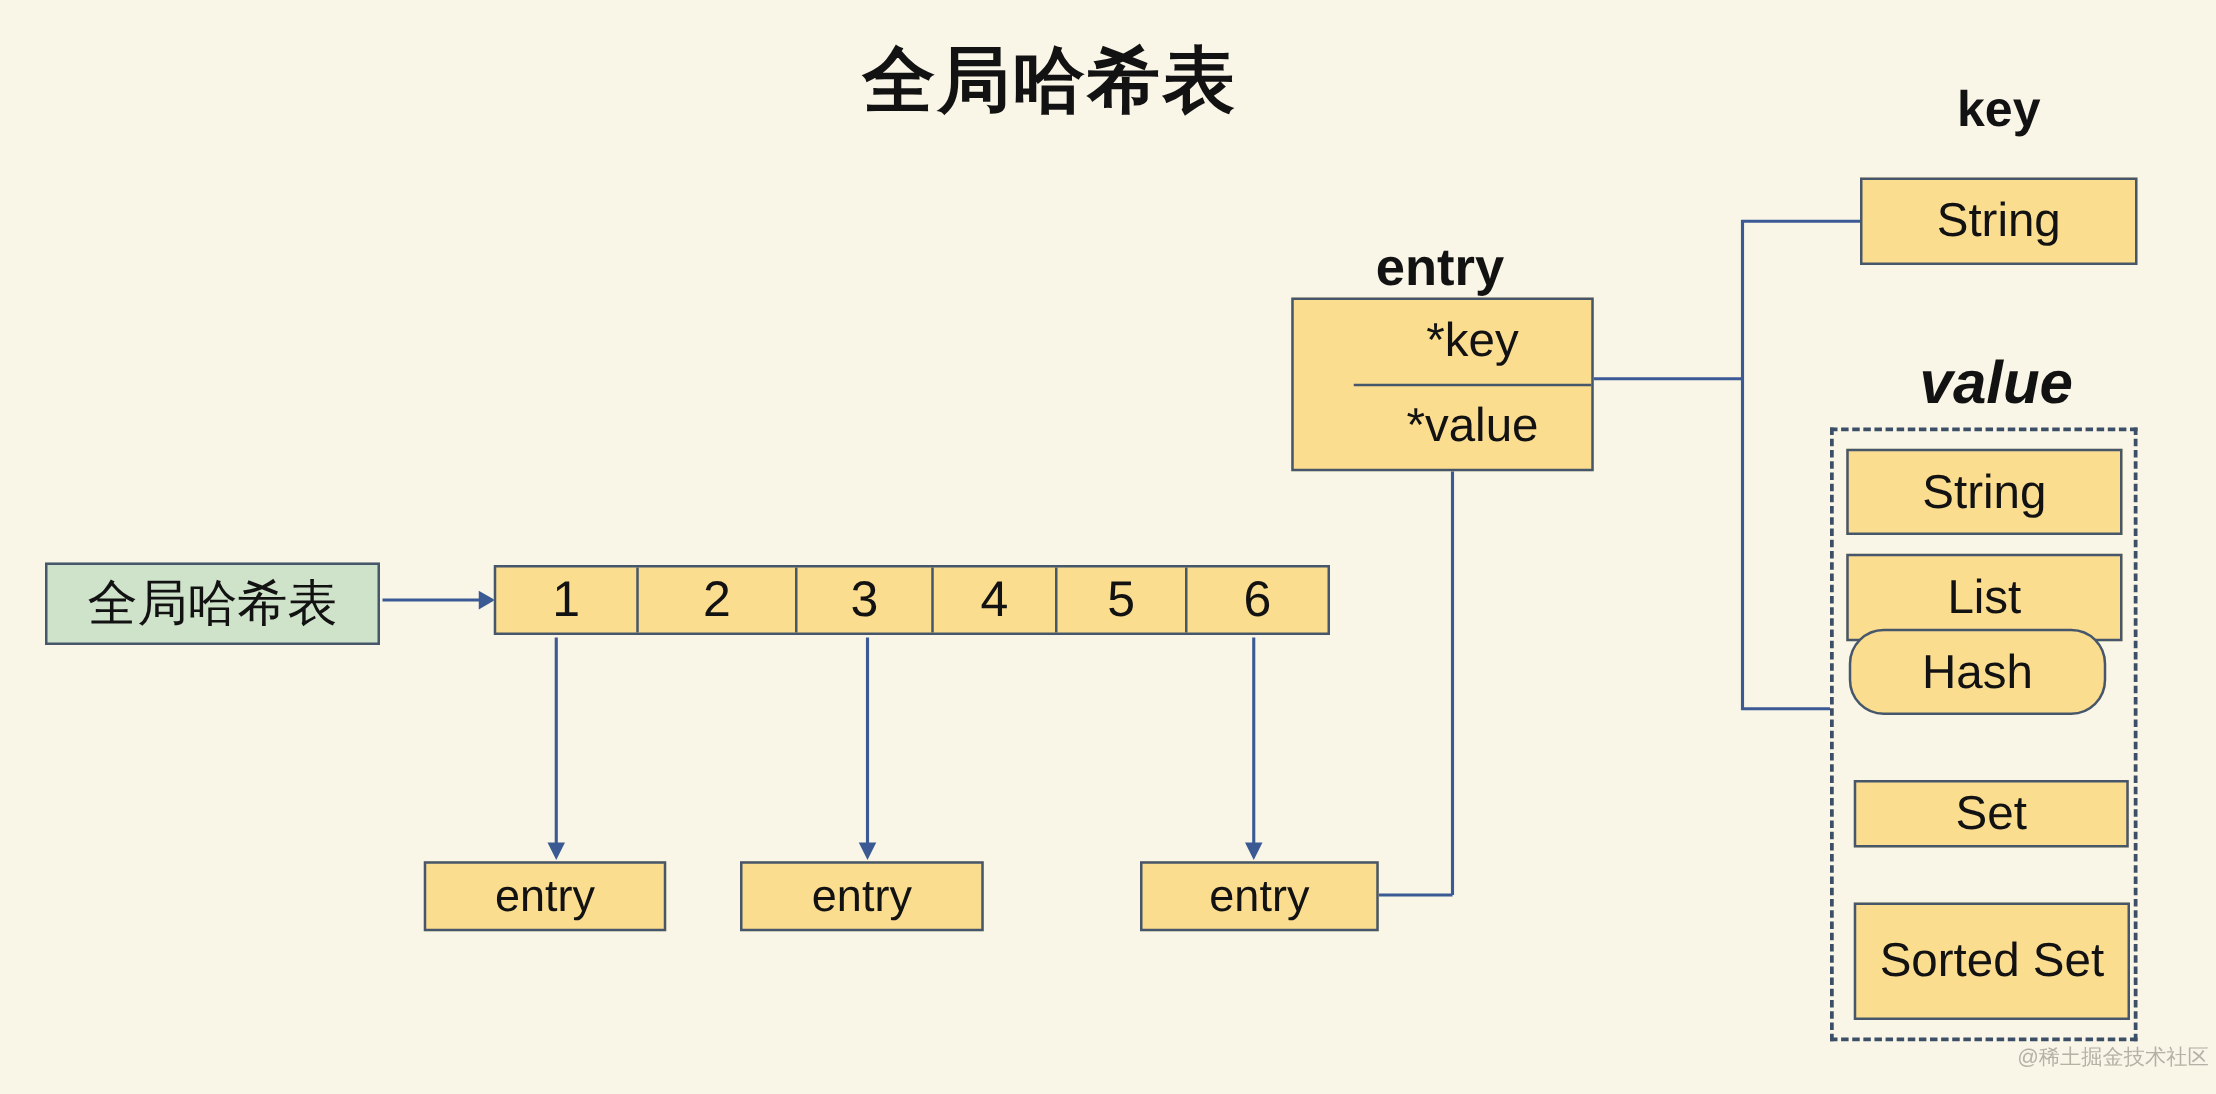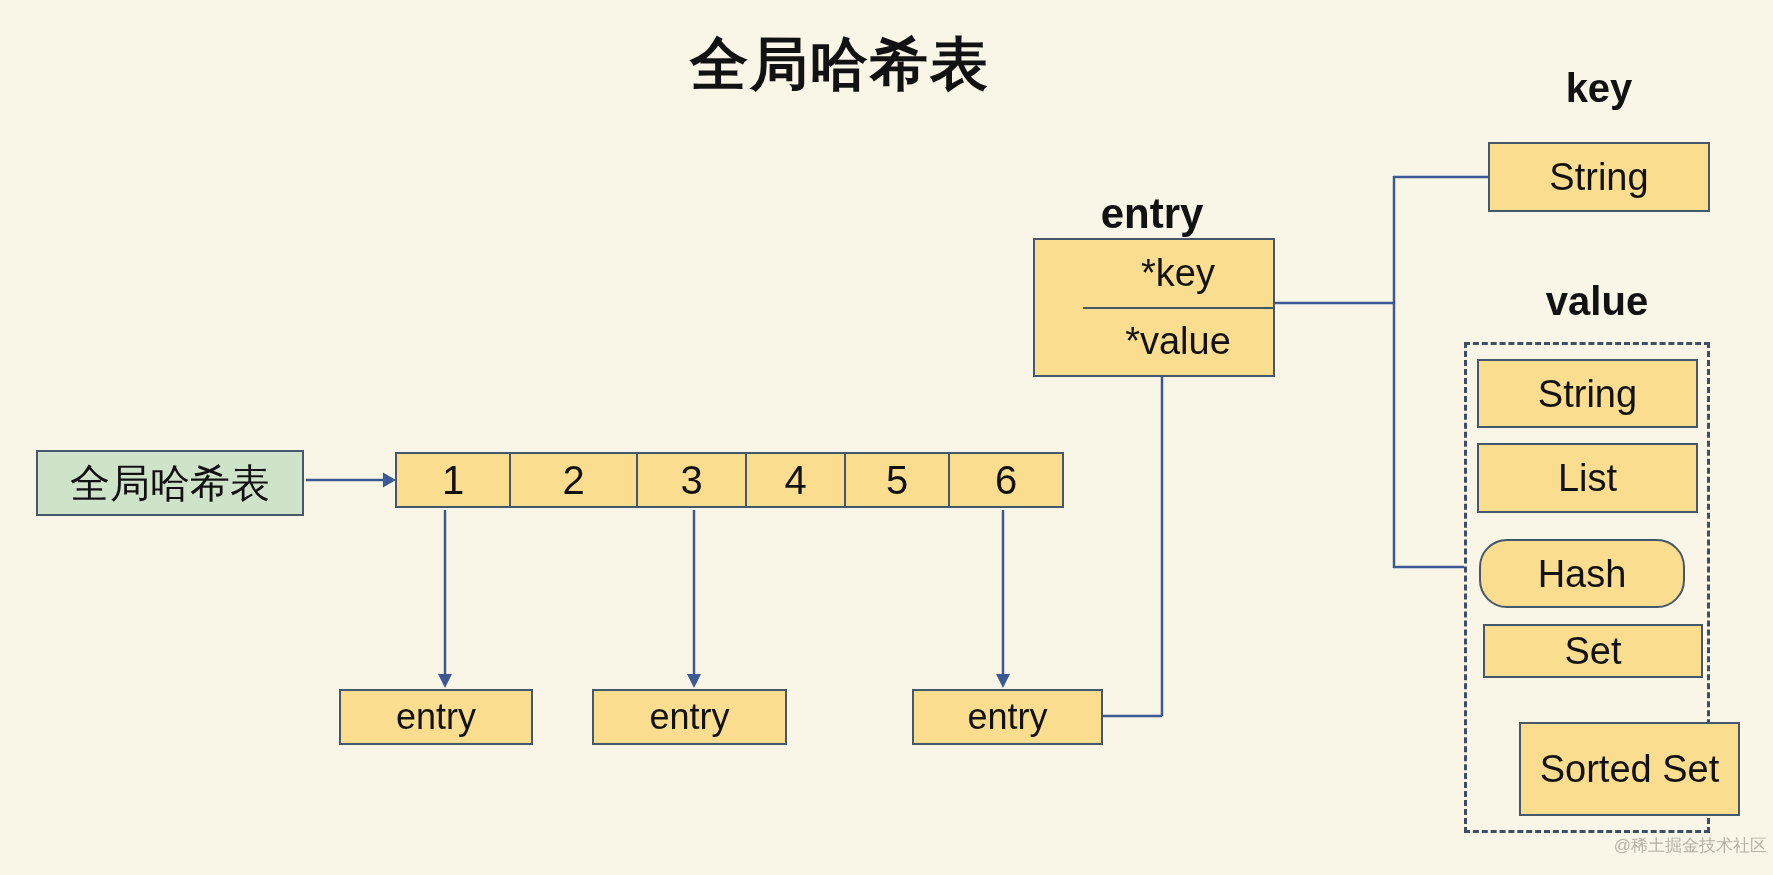--- a/index.html
+++ b/index.html
@@ -100,23 +100,23 @@
 
   <div class="label" style="left:1072px;top:190px;width:160px;font-size:42px;">entry</div>
   <div id="entry-struct">
     <div class="struct-row">*key</div>
     <div class="struct-row">*value</div>
   </div>
 
   <div class="label" style="left:1488px;top:66px;width:222px;font-size:40px;">key</div>
   <div class="box" style="left:1488px;top:142px;width:222px;height:70px;">String</div>
 
-  <div class="label" style="left:1477px;top:279px;width:240px;font-size:40px;">value</div>
+  <div class="label" style="left:1477px;top:279px;width:240px;font-size:48px;font-style:italic;">value</div>
   <div id="value-group"></div>
   <div class="box" style="left:1477px;top:359px;width:221px;height:69px;">String</div>
   <div class="box" style="left:1477px;top:443px;width:221px;height:70px;">List</div>
-  <div class="box" style="left:1479px;top:539px;width:206px;height:69px;border-radius:28px;">Hash</div>
+  <div class="box" style="left:1479px;top:503px;width:206px;height:69px;border-radius:28px;">Hash</div>
   <div class="box" style="left:1483px;top:624px;width:220px;height:54px;">Set</div>
-  <div class="box" style="left:1519px;top:722px;width:221px;height:94px;">Sorted Set</div>
+  <div class="box" style="left:1483px;top:722px;width:221px;height:94px;">Sorted Set</div>
 
   <div id="watermark">@稀土掘金技术社区</div>
 
 </div>
 
 </body></html>

